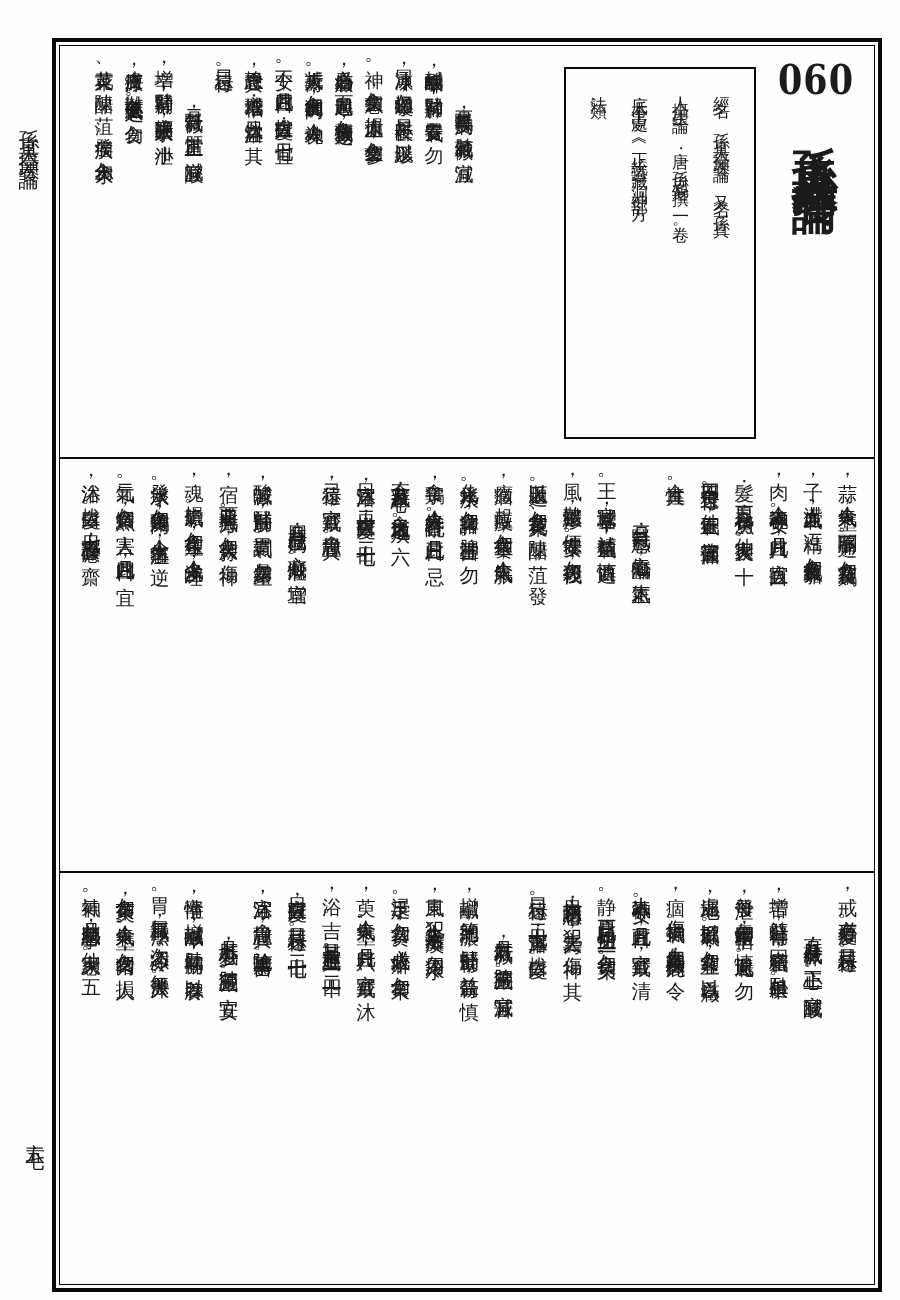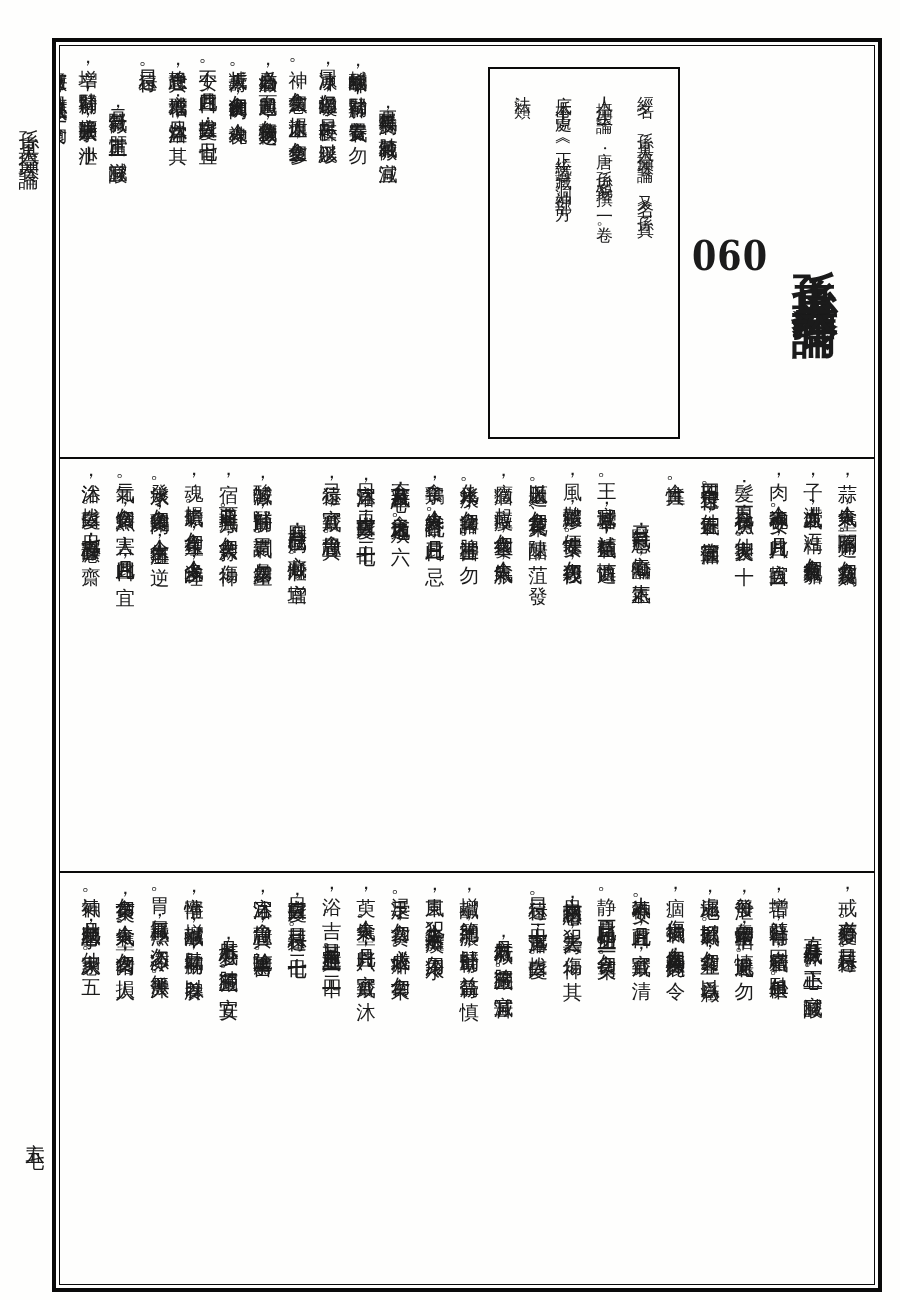--- a/index.html
+++ b/index.html
@@ -11,21 +11,21 @@
   .frame-inner{border:1px solid #0a0a0a;width:100%;height:100%;box-sizing:border-box;
          display:flex;flex-direction:column;}
   .band{flex:1 1 0;box-sizing:border-box;padding:9px 10px 6px 8px;overflow:hidden;}
   .band + .band{border-top:2px solid #0a0a0a;}
   .cols{display:flex;flex-direction:row-reverse;justify-content:flex-start;height:100%;}
   .vcol{writing-mode:vertical-rl;text-orientation:mixed;
         flex:0 0 34.4px;width:34.4px;line-height:34.4px;
         font-size:19.5px;letter-spacing:1.6px;white-space:nowrap;}
   .band-top .vcol{flex:0 0 30px;width:30px;line-height:30px;font-size:19px;letter-spacing:1.2px;}
   
-  .title-col{flex:0 0 96px;display:flex;flex-direction:row;align-items:center;}
+  .title-col{flex:0 0 96px;display:flex;flex-direction:column;align-items:center;}
   .title-code{font-weight:bold;font-size:35px;letter-spacing:1px;margin-top:4px;
               transform:scaleY(1.15);}
   .title-text{writing-mode:vertical-rl;font-size:46px;font-weight:bold;
               letter-spacing:8px;line-height:96px;margin-top:10px;}
   
   .info-box{flex:0 0 auto;width:192px;box-sizing:border-box;
             margin:12px 12px 10px 84px;height:calc(100% - 24px);
             border:2px solid #0a0a0a;padding:14px 12px 10px 12px;}
   .box-col{writing-mode:vertical-rl;text-orientation:mixed;
            flex:0 0 41px;width:41px;line-height:41px;

